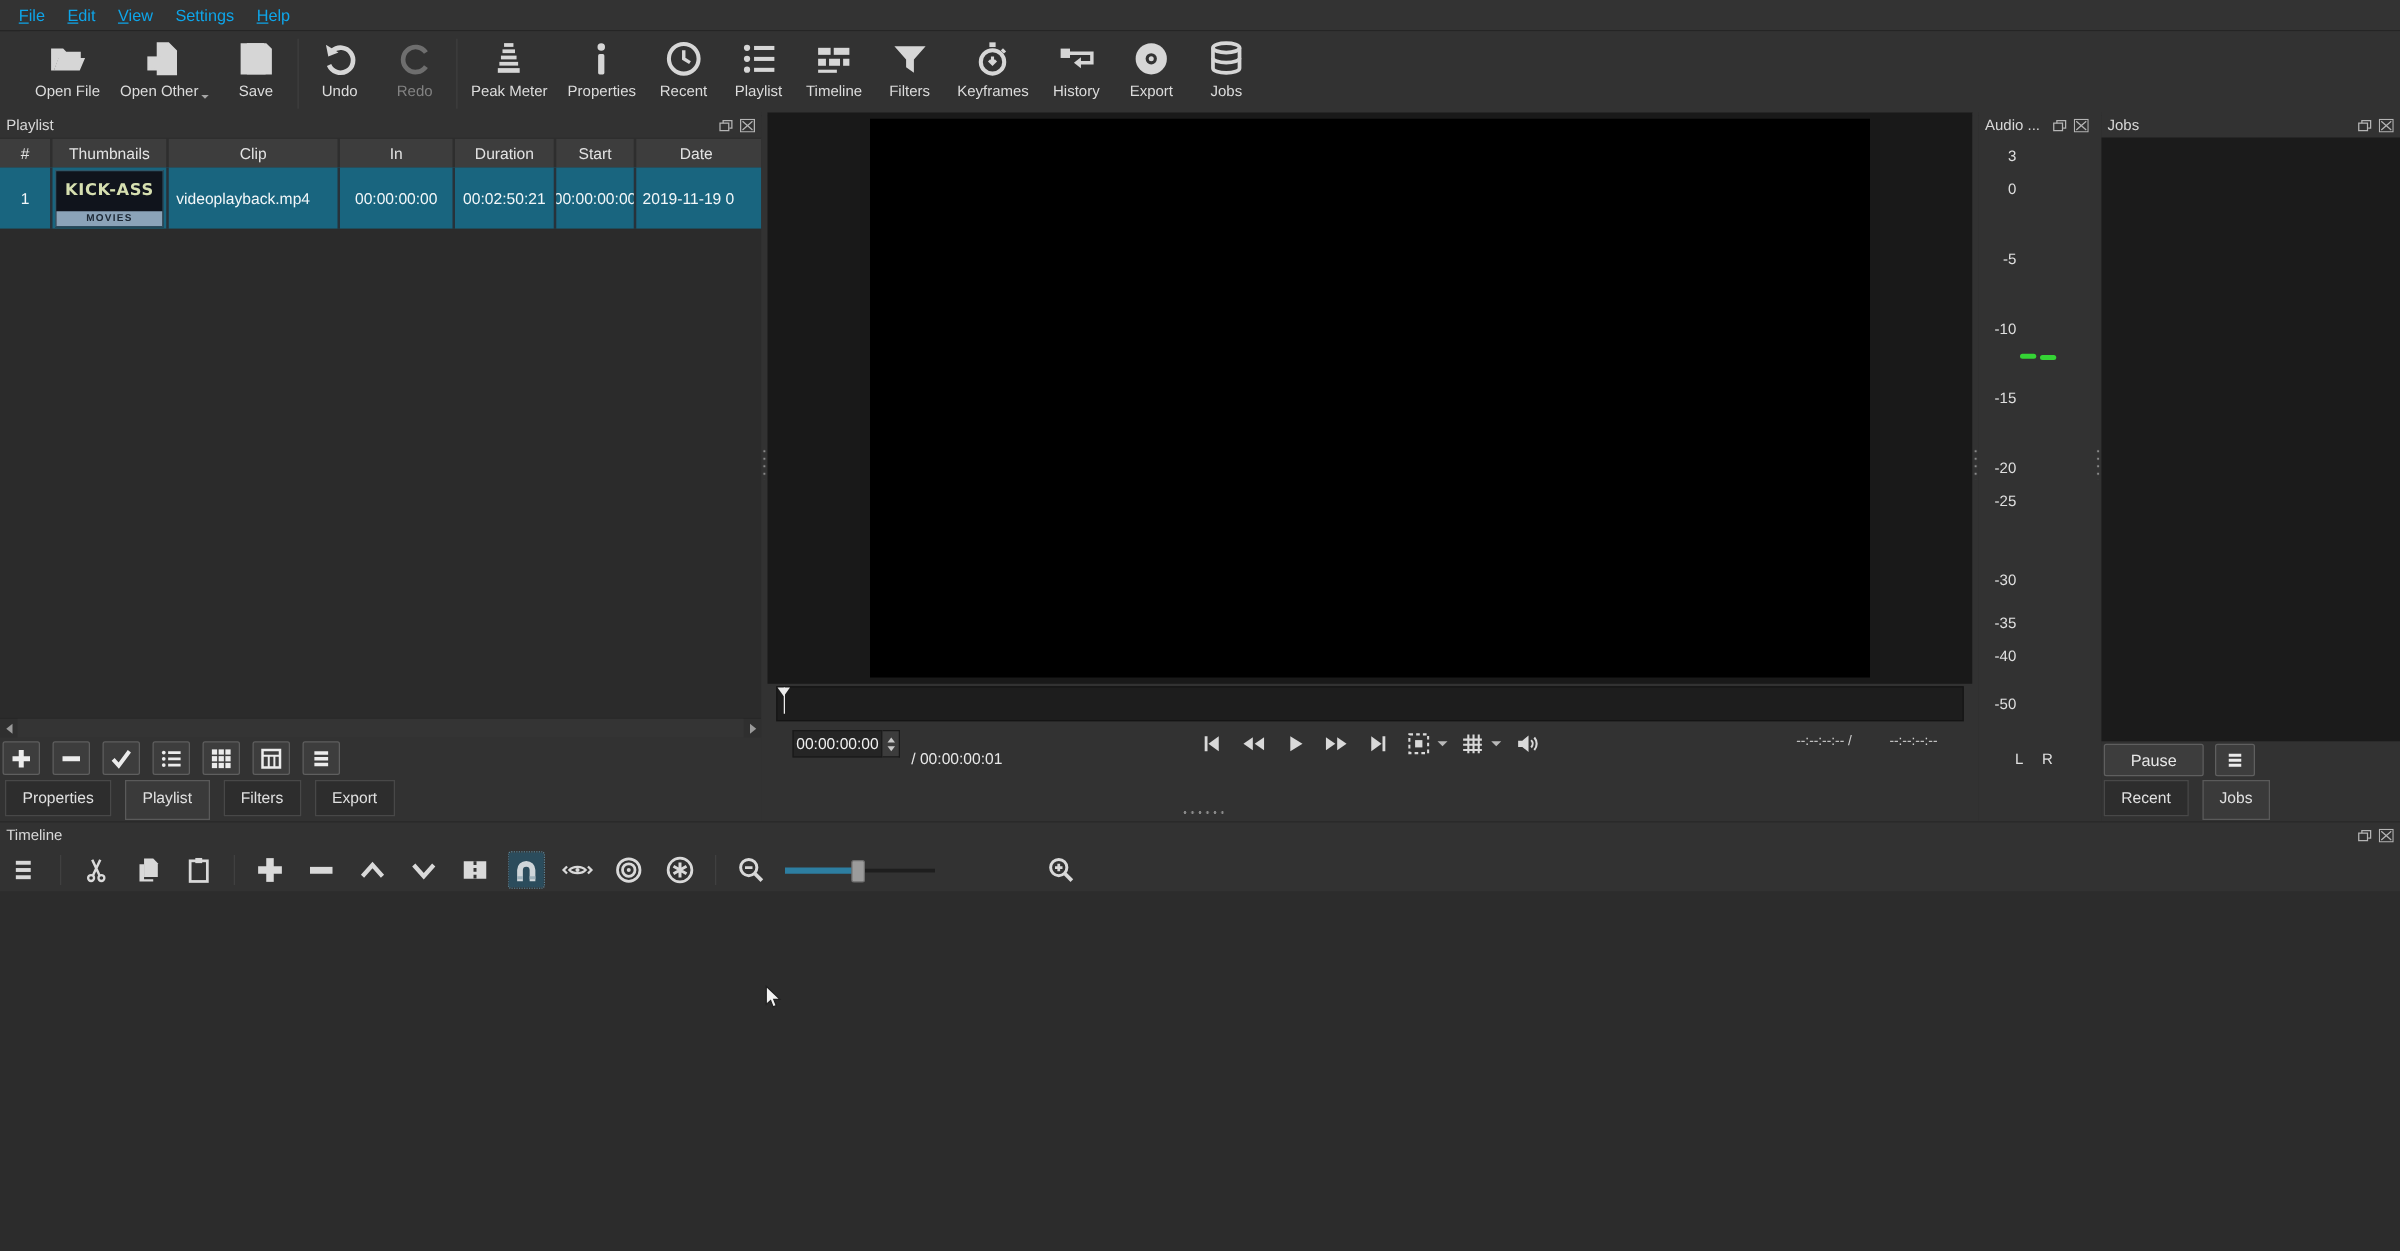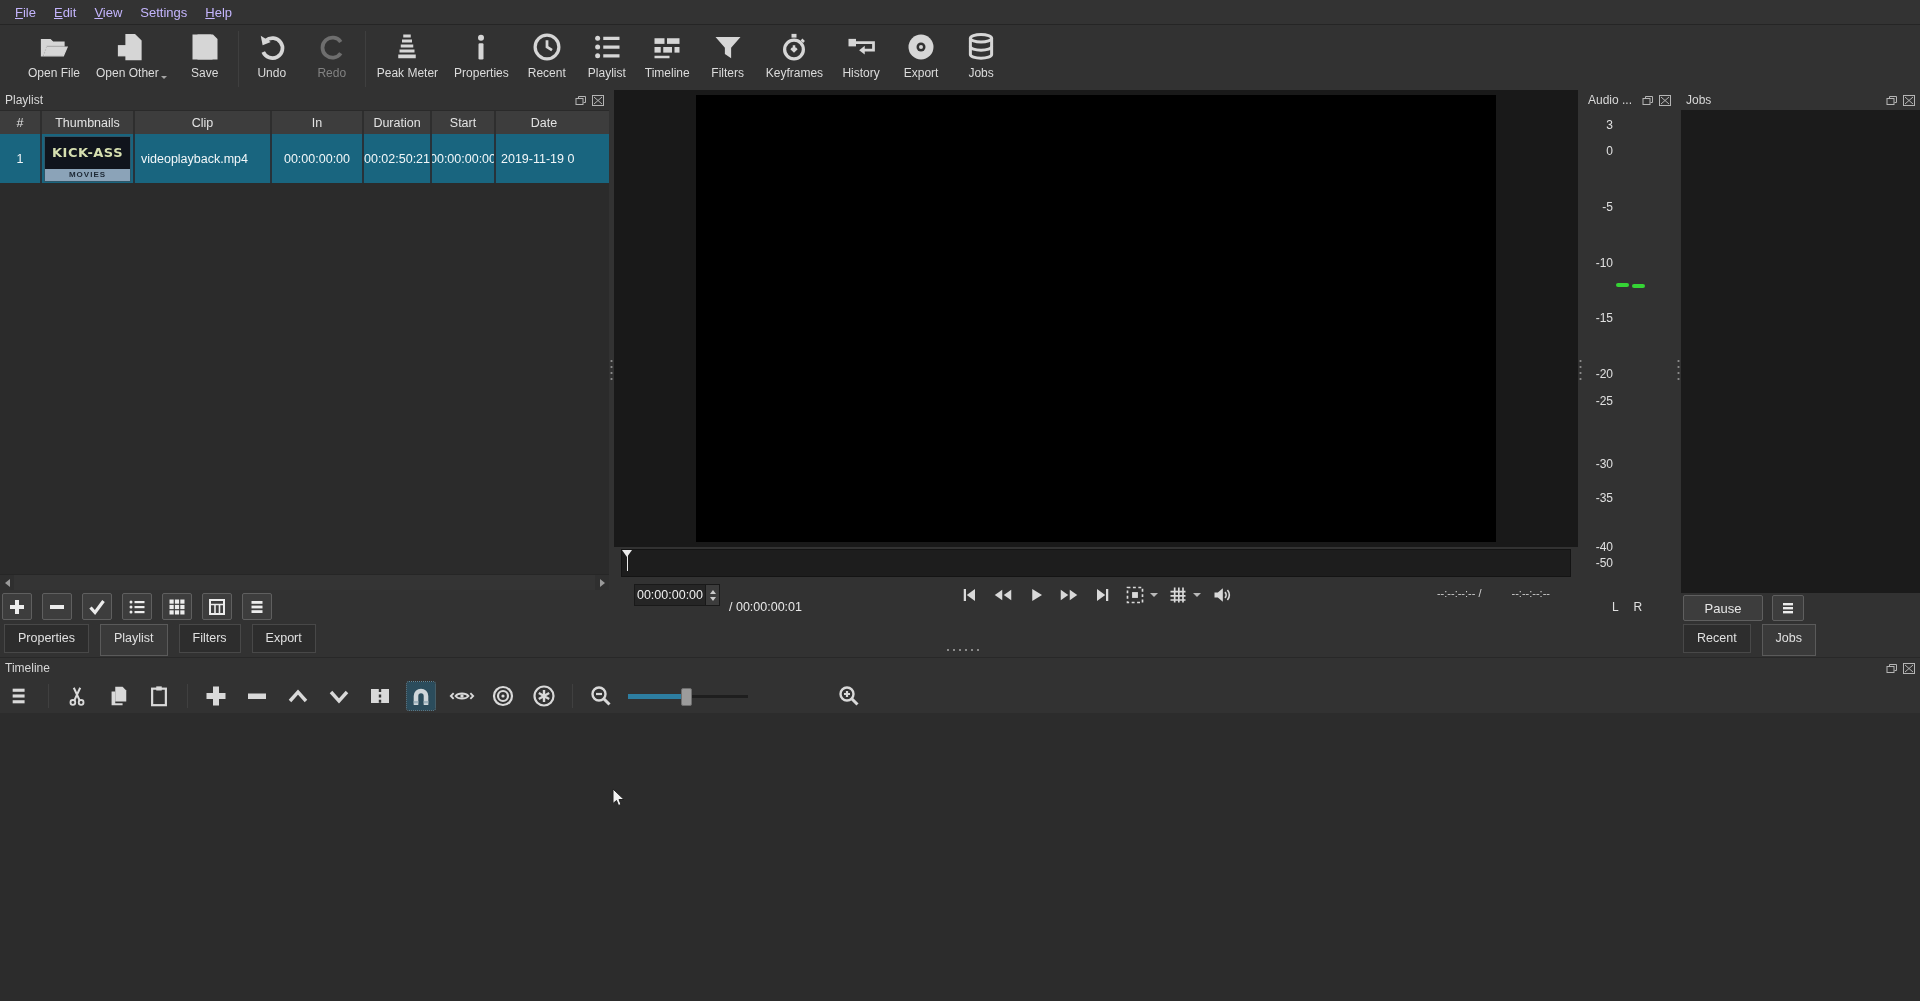--- a/index.html
+++ b/index.html
@@ -2,21 +2,21 @@
 <html><head>
 <meta charset="utf-8">
 <style>
   html,body{margin:0;padding:0;background:#323232;}
   body{width:1920px;height:1001px;position:relative;overflow:hidden;
        font-family:"Liberation Sans",sans-serif;color:#e2e2e2;font-size:12px;}
   svg{display:block}
   .ico{fill:#d6d6d6;stroke:#d6d6d6}
   
   .menubar{height:24px;background:#333333;border-bottom:1px solid #252525;display:flex;align-items:center;padding-left:6px;}
-  .menu-item{display:inline-block;padding:3px 9px;font-size:13px;color:#c4b5fd;}
+  .menu-item{display:inline-block;padding:3px 9px;font-size:13px;color:#0ea5e9;}
   .menu-item::first-letter{text-decoration:underline;}
   .menu-item.no-ul::first-letter{text-decoration:none;}
   
   .toolbar{height:64px;background:#323232;border-bottom:1px solid #242424;display:flex;align-items:flex-start;padding:3px 4px 0;margin-left:16px;}
   .tb-btn{display:flex;flex-direction:column;align-items:center;gap:4px;padding:4px 8px;min-width:44px;}
   .tb-btn .lbl{font-size:12px;color:#dcdcdc;white-space:nowrap;display:flex;align-items:flex-end;gap:2px;}
   .tb-btn.disabled .lbl{color:#828282;}
   .tb-btn.disabled svg *{stroke:#6e6e6e;fill:none}
   .tb-sep{width:1px;align-self:stretch;background:#3f3f3f;margin:3px 3px 5px;}
   .caret-down{width:0;height:0;border-left:4px solid transparent;border-right:4px solid transparent;border-top:4px solid #b9b9b9;}
@@ -29,21 +29,21 @@
   .panel-title{height:20px;display:flex;align-items:center;padding:0 5px;font-size:12px;color:#d8d8d8;}
   .panel-title .sp{flex:1}
   .win-btn{margin-left:5px;}
   .win-btn svg{stroke:#b5b5b5;fill:none;stroke-width:1}
   
   .playlist-panel{width:609px;display:flex;flex-direction:column;background:#323232;}
   .pl-header{display:flex;height:23px;background:#3d3d3d;border-top:1px solid #2a2a2a;}
   .pl-hcell{display:flex;align-items:center;justify-content:center;font-size:12.5px;color:#e3e3e3;border-right:2px solid #2e2e2e;box-sizing:border-box;}
   .pl-row{display:flex;height:49px;background:#19657f;}
   .pl-cell{display:flex;align-items:center;justify-content:center;font-size:12.5px;color:#f2f7f9;border-right:2px solid #27323a;box-sizing:border-box;overflow:hidden;white-space:nowrap;}
-  .c0{width:42px}.c1{width:93px}.c2{width:137px;justify-content:flex-start;padding-left:6px}.c3{width:92px}.c4{width:68px}.c5{width:64px}.c6{width:96px;justify-content:flex-start;padding-left:5px;border-right:none}
+  .c0{width:42px}.c1{width:93px}.c2{width:137px;justify-content:flex-start;padding-left:6px}.c3{width:92px}.c4{width:81px}.c5{width:64px}.c6{width:96px;justify-content:flex-start;padding-left:5px;border-right:none}
   .thumb{width:85px;height:44px;background:#10141c;border:1px solid #2e5668;display:flex;flex-direction:column;justify-content:flex-end;overflow:hidden;}
   .thumb-title{font-weight:bold;font-size:13px;letter-spacing:.5px;color:#d6dfb0;text-align:center;flex:1;display:flex;align-items:center;justify-content:center;font-family:"DejaVu Sans",sans-serif;}
   .thumb-band{height:12px;background:#8ba3b8;color:#1c2733;font-size:8px;font-weight:bold;text-align:center;line-height:12px;letter-spacing:1px;}
   .pl-empty{flex:1;background:#2b2b2b;}
   .hscroll{height:15px;background:#2f2f2f;border-top:1px solid #262626;display:flex;align-items:center;}
   .scroll-arrow{width:14px;height:100%;display:flex;align-items:center;justify-content:center;}
   .tri-l{width:0;height:0;border-top:4px solid transparent;border-bottom:4px solid transparent;border-right:5px solid #9a9a9a;}
   .tri-r{width:0;height:0;border-top:4px solid transparent;border-bottom:4px solid transparent;border-left:5px solid #9a9a9a;}
   .scroll-track{flex:1;height:100%;position:relative;background:#343434;}
   .pl-toolbar{height:31px;display:flex;align-items:center;gap:10px;padding:1px 2px;}
@@ -517,21 +517,21 @@
     </div>
     <div class="db-lbl" style="top:28px">3</div>
     <div class="db-lbl" style="top:54px">0</div>
     <div class="db-lbl" style="top:110px">-5</div>
     <div class="db-lbl" style="top:166px">-10</div>
     <div class="db-lbl" style="top:221px">-15</div>
     <div class="db-lbl" style="top:277px">-20</div>
     <div class="db-lbl" style="top:304px">-25</div>
     <div class="db-lbl" style="top:367px">-30</div>
     <div class="db-lbl" style="top:401px">-35</div>
-    <div class="db-lbl" style="top:450px">-40</div>
+    <div class="db-lbl" style="top:428px">-40</div>
     <div class="db-lbl" style="top:466px">-50</div>
     <div class="meter-dash" style="left:33px;top:193px"></div>
     <div class="meter-dash" style="left:49px;top:194px"></div>
     <div class="chan-lbl">L R</div>
   </div>
 
   <div class="vsplit">
       <div class="grip-v"></div>
     </div>
 

